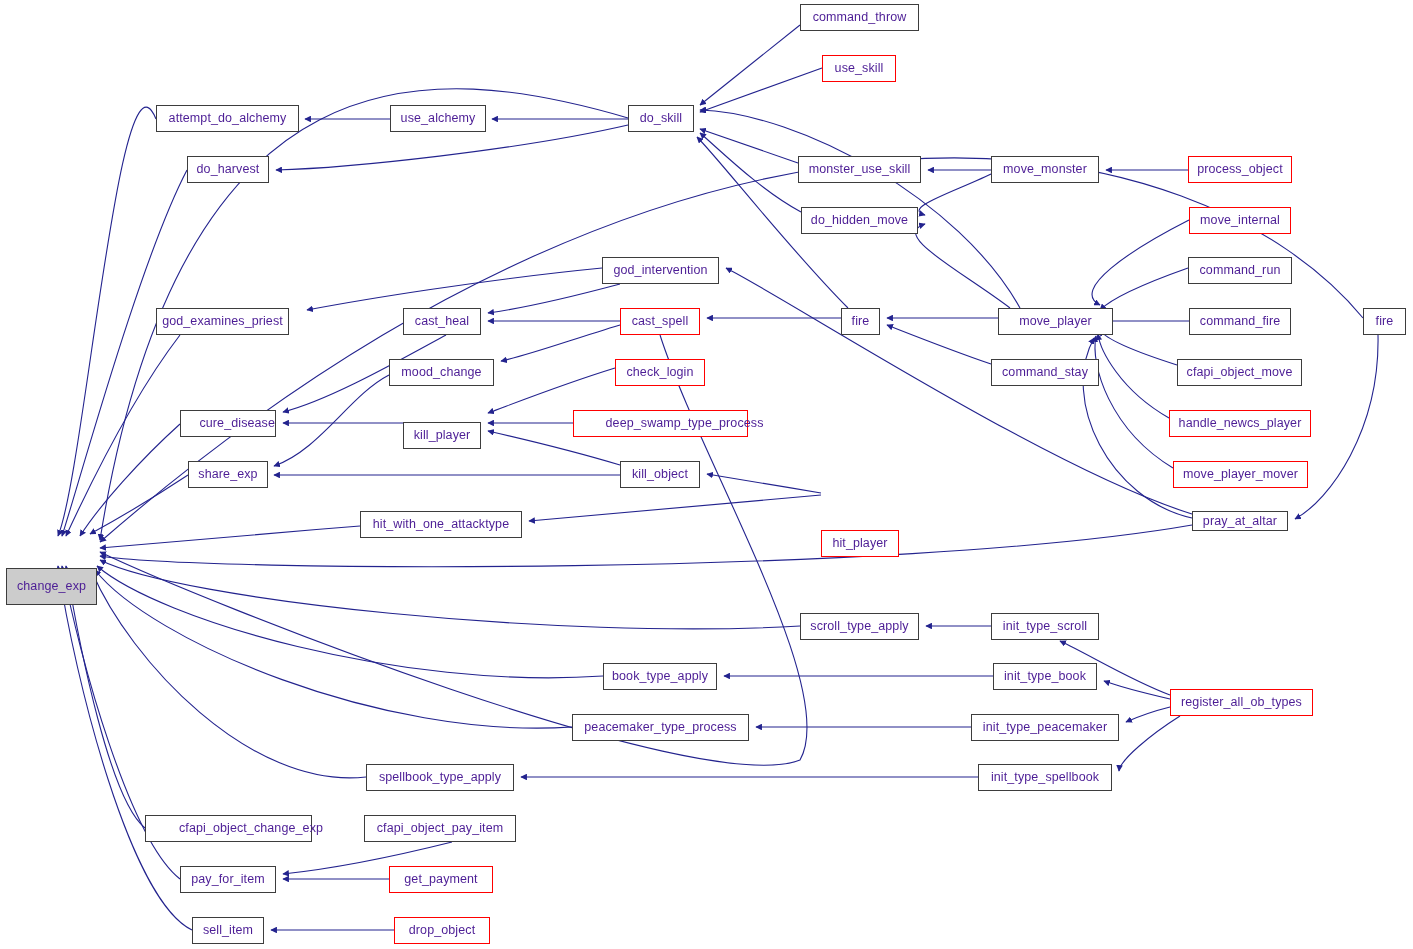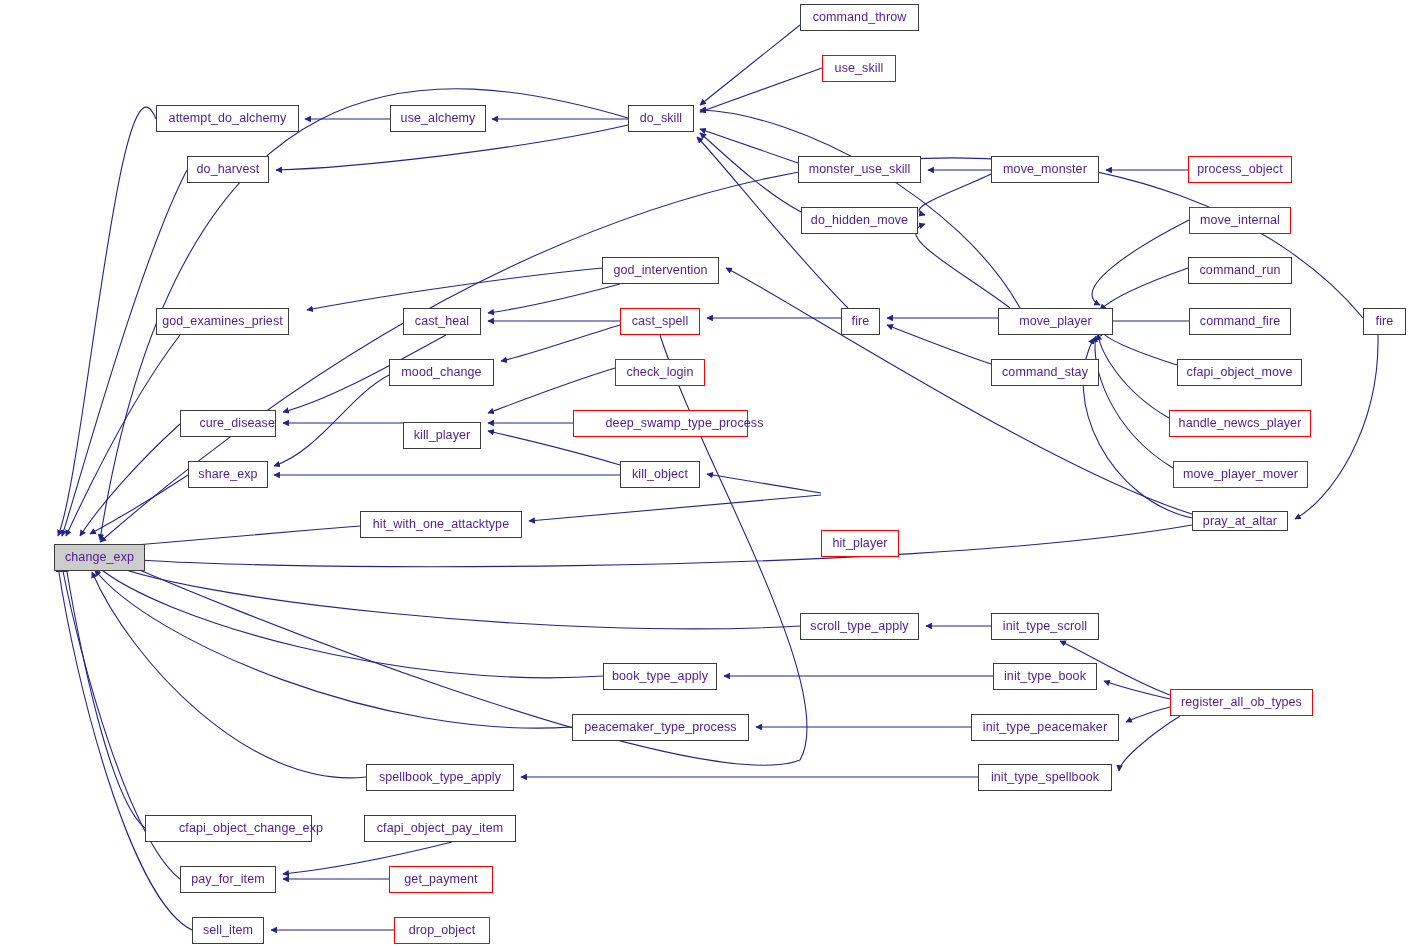--- a/index.html
+++ b/index.html
@@ -122,21 +122,21 @@
         <path d="M 1170 699 C 1140 692 1115 685 1104 681" fill="none" stroke="#23238e" stroke-width="1.1" marker-end="url(#arrow)"></path>
         <path d="M 1170 707 C 1150 712 1135 718 1126 722" fill="none" stroke="#23238e" stroke-width="1.1" marker-end="url(#arrow)"></path>
         <path d="M 1180 716 C 1150 735 1120 760 1119 771" fill="none" stroke="#23238e" stroke-width="1.1" marker-end="url(#arrow)"></path>
         <path d="M 452 842 C 400 855 340 868 283 874" fill="none" stroke="#23238e" stroke-width="1.1" marker-end="url(#arrow)"></path>
         <path d="M 389 879 L 283 879" fill="none" stroke="#23238e" stroke-width="1.1" marker-end="url(#arrow)"></path>
         <path d="M 394 930 L 271 930" fill="none" stroke="#23238e" stroke-width="1.1" marker-end="url(#arrow)"></path>
       </g>
   </svg>
 
   <div id="node-layer">
-      <div class="node root" style="left: 6px; top: 544px; width: 91px; height: 27px; margin-left: 48px;">
+      <div class="node root" style="left: 6px; top: 568px; width: 91px; height: 37px;">
         <span>change_exp</span>
       </div>
       <div class="node" style="left: 156px; top: 105px; width: 143px; height: 27px;">
         <span>attempt_do_alchemy</span>
       </div>
       <div class="node" style="left: 187px; top: 156px; width: 82px; height: 27px;">
         <span>do_harvest</span>
       </div>
       <div class="node" style="left: 156px; top: 308px; width: 133px; height: 27px;">
         <span>god_examines_priest</span>

